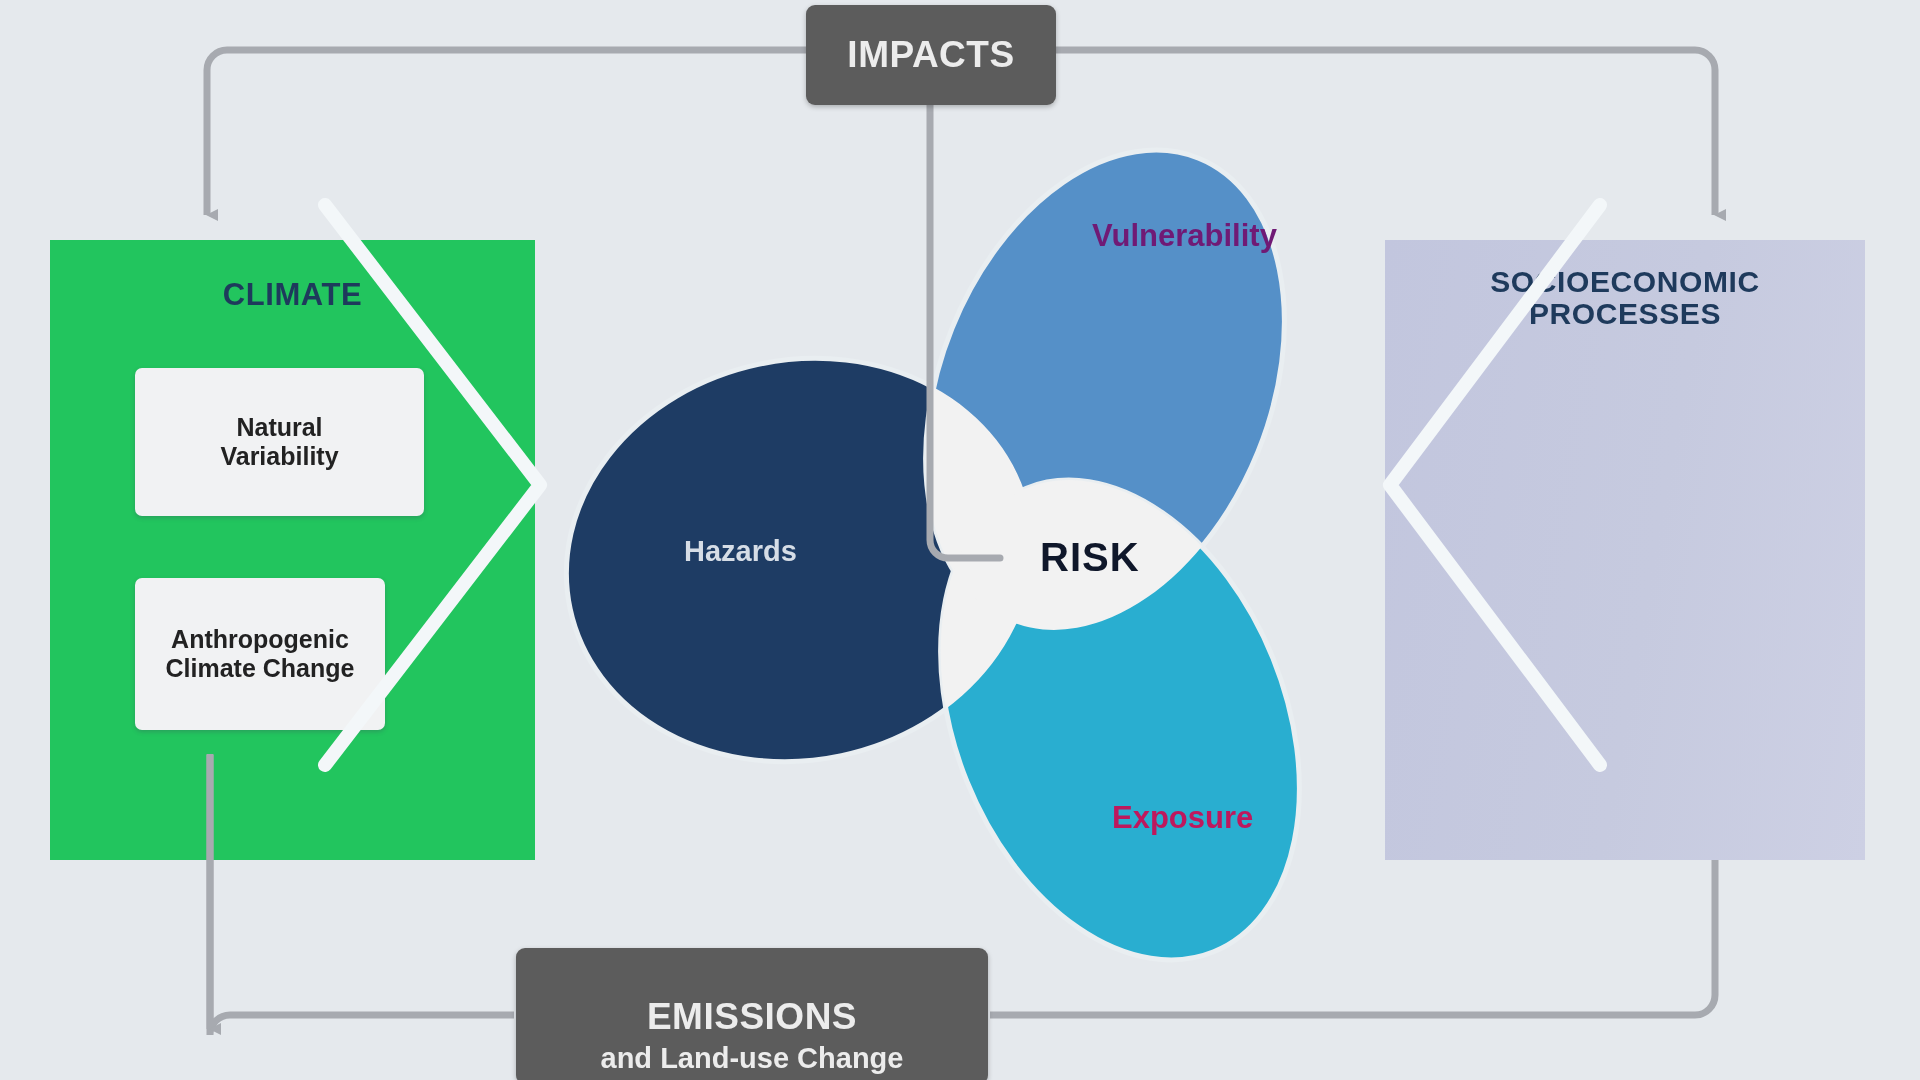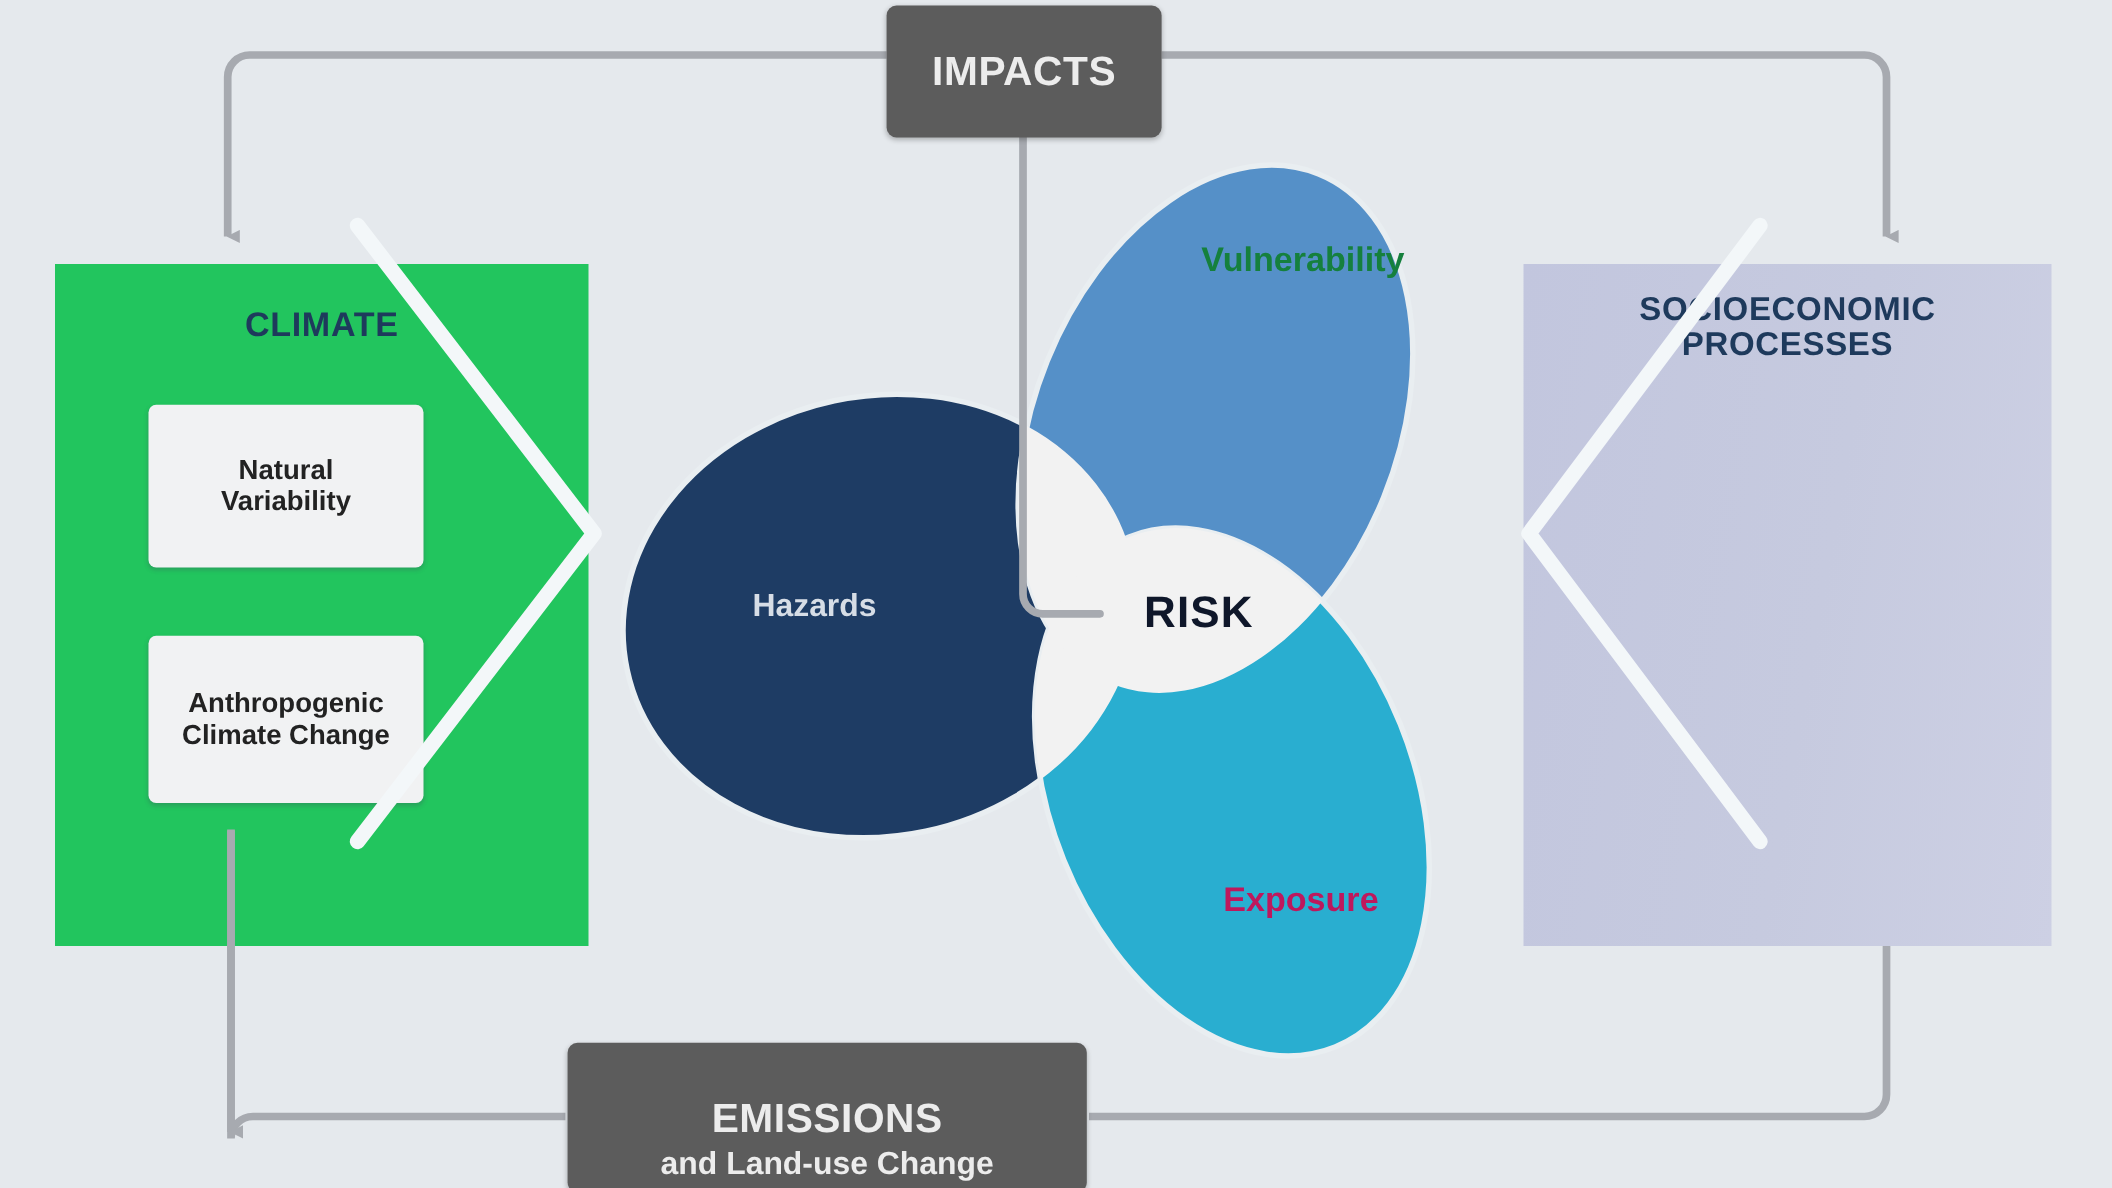--- a/index.html
+++ b/index.html
@@ -27,40 +27,40 @@
   #socio-title{top:26px;font-size:30px;}
 
   
   .card{
     position:absolute;background:#f1f2f3;border-radius:7px;
     box-shadow:0 2px 4px rgba(60,70,90,.28);
     display:flex;align-items:center;justify-content:center;text-align:center;
     color:#222;font-weight:bold;line-height:1.18;
   }
 
-  #card-natural{left:85px;top:128px;width:250px;height:148px;font-size:25px;}
+  #card-natural{left:85px;top:128px;width:289px;height:148px;font-size:25px;}
   #card-anthro{left:85px;top:338px;width:250px;height:152px;font-size:25px;text-align:center;}
 
   
   .darkbox{
     position:absolute;background:#5c5c5c;border-radius:9px;
     color:#ececec;font-weight:bold;text-align:center;
     display:flex;flex-direction:column;align-items:center;justify-content:center;
     box-shadow:0 2px 5px rgba(0,0,0,.25);
     z-index:40;
   }
-  #impacts-box{left:806px;top:5px;width:250px;height:120px;font-size:37px;letter-spacing:.5px;}
+  #impacts-box{left:806px;top:5px;width:250px;height:100px;font-size:37px;letter-spacing:.5px;}
   #emissions-box{left:516px;top:948px;width:472px;height:130px;padding-top:6px;}
   #emissions-line1{font-size:37px;letter-spacing:.5px;margin-top:33px;}
   #emissions-line2{font-size:29px;margin-top:4px;}
 
   
   .venn-label{position:absolute;font-weight:bold;z-index:30;pointer-events:none;}
   #label-hazards{left:684px;top:535px;font-size:29px;color:#d6dde6;}
-  #label-vulnerability{left:1092px;top:218px;font-size:31px;color:#15803d;}
+  #label-vulnerability{left:1092px;top:218px;font-size:31px;color:#701a75;}
   #label-exposure{left:1112px;top:800px;font-size:31px;color:#be185d;}
   #label-risk{left:1040px;top:535px;font-size:40px;color:#0f172a;letter-spacing:1px;}
 
   svg{position:absolute;left:0;top:0;width:1920px;height:1080px;}
   #venn-svg{z-index:20;}
   #wire-svg{z-index:35;}
   #chev-svg{z-index:10;}
 </style>
 </head>
 <body>

